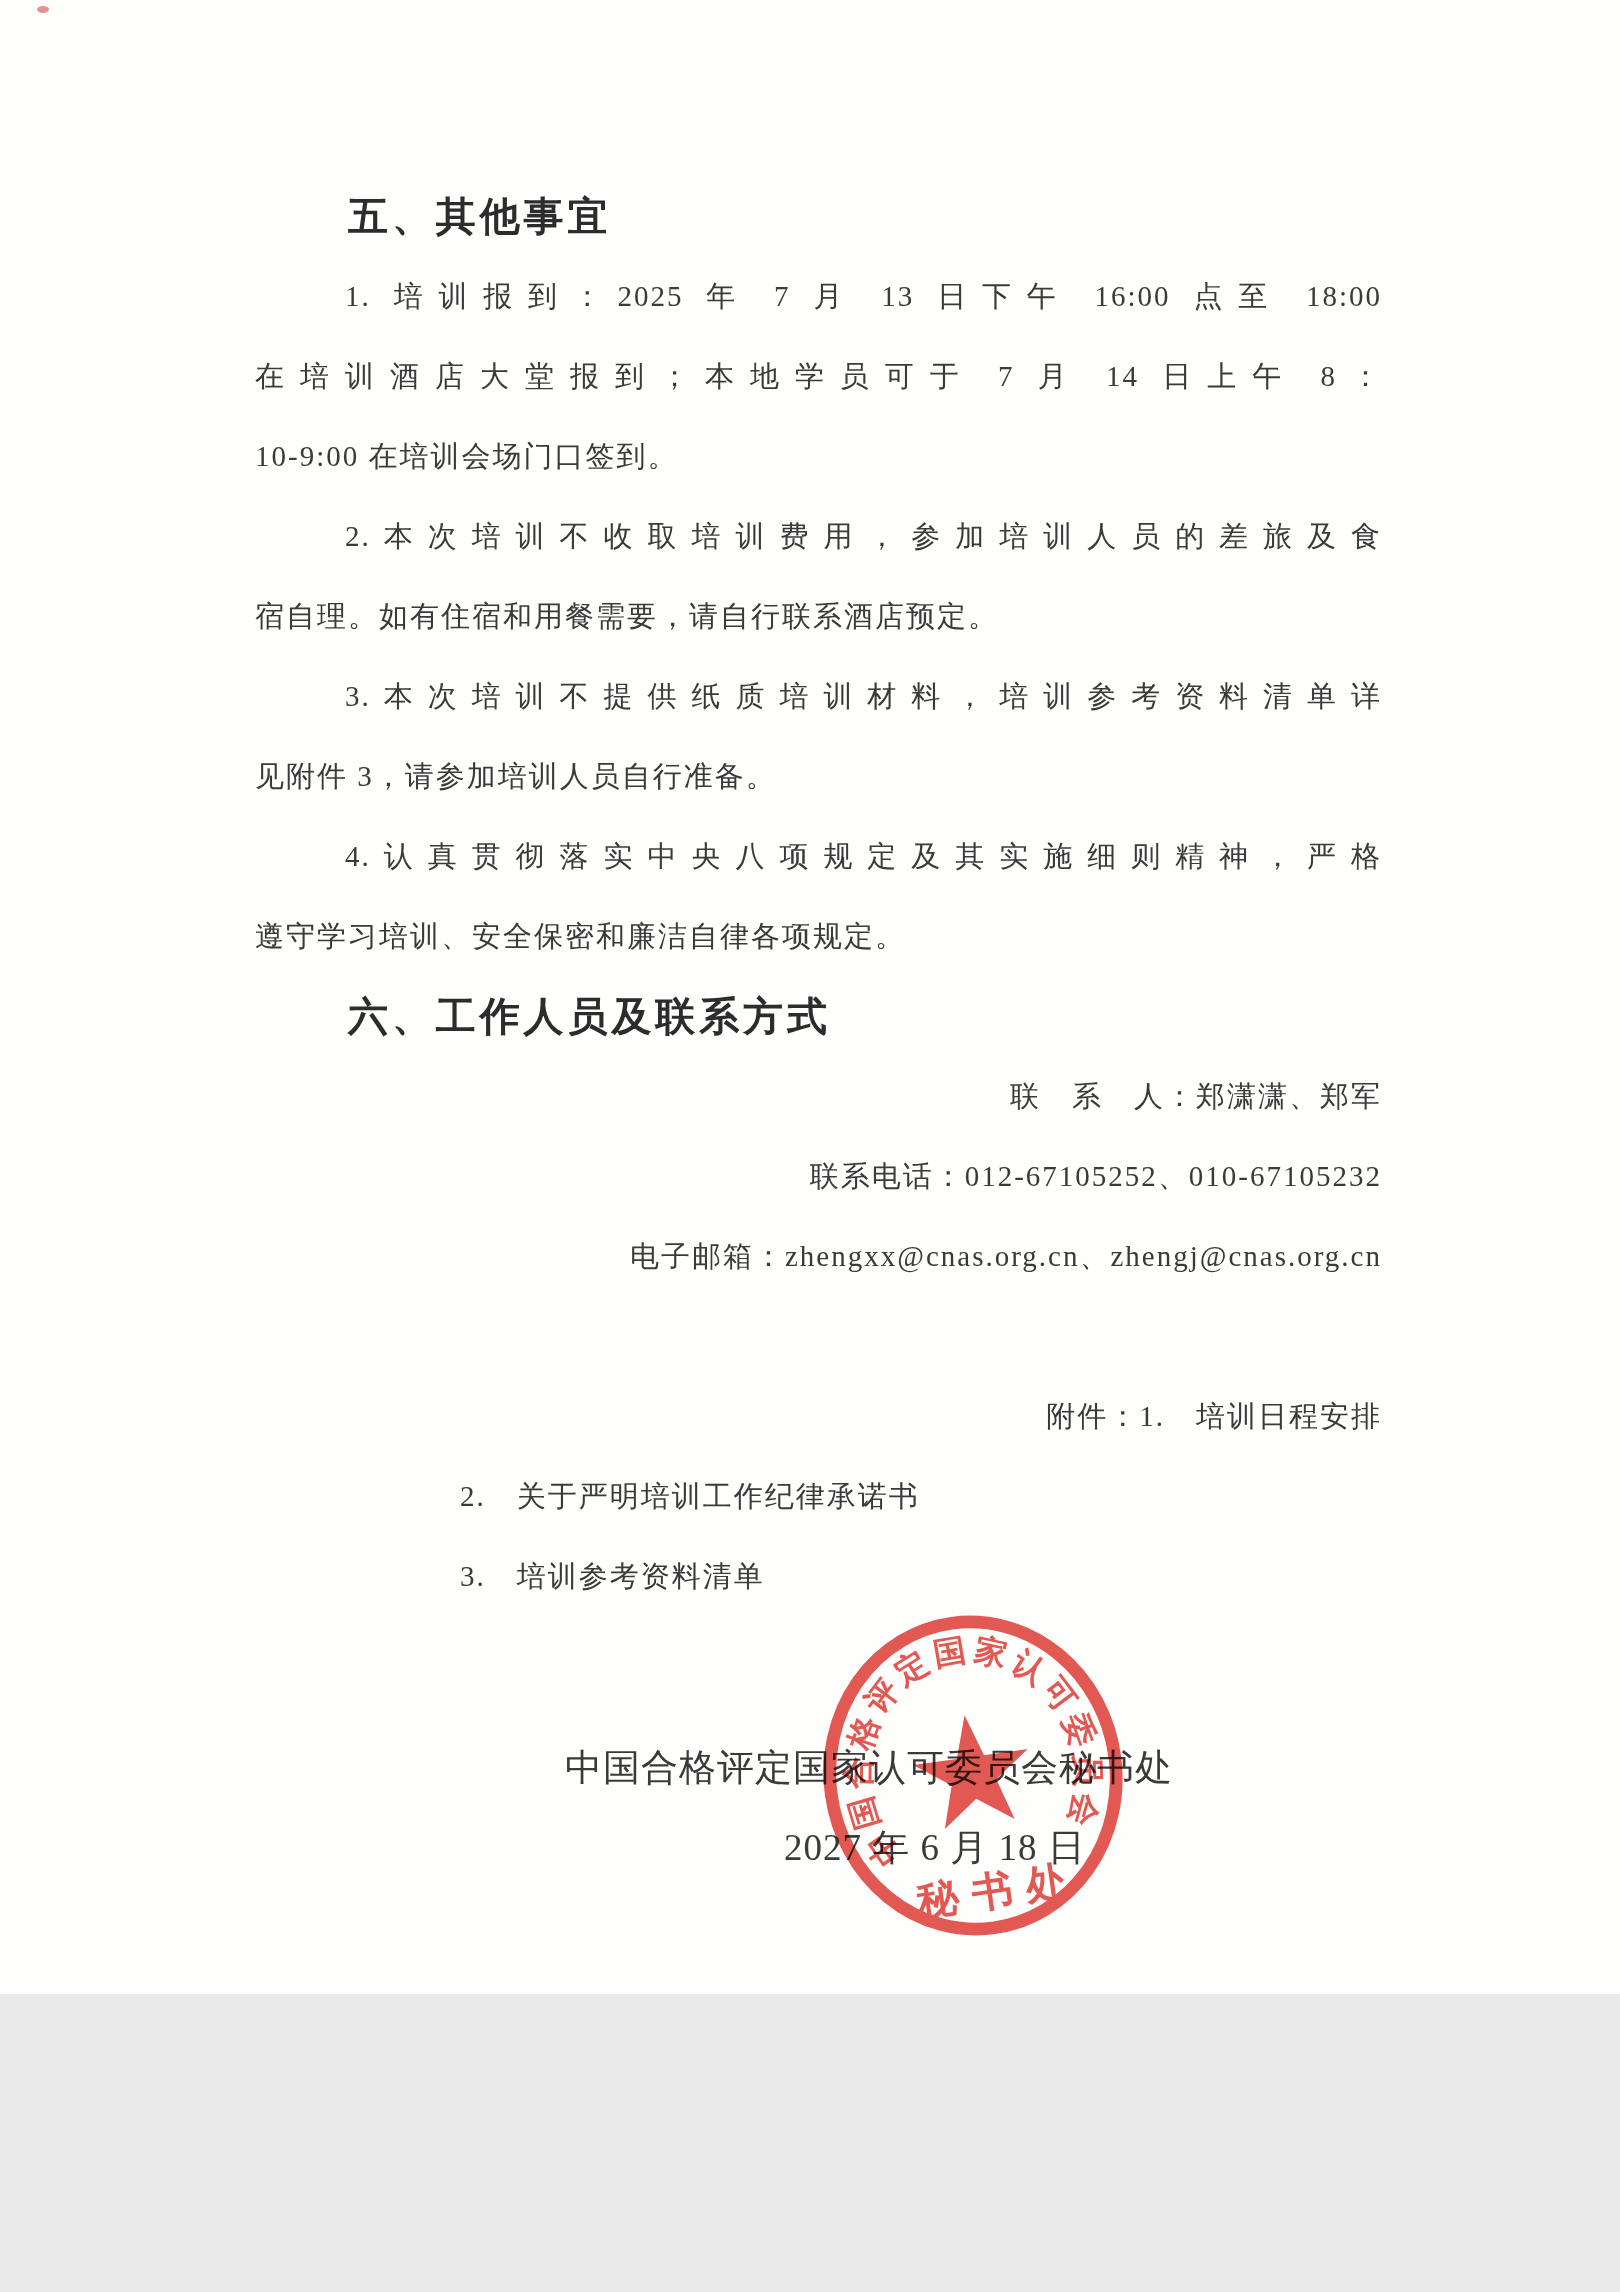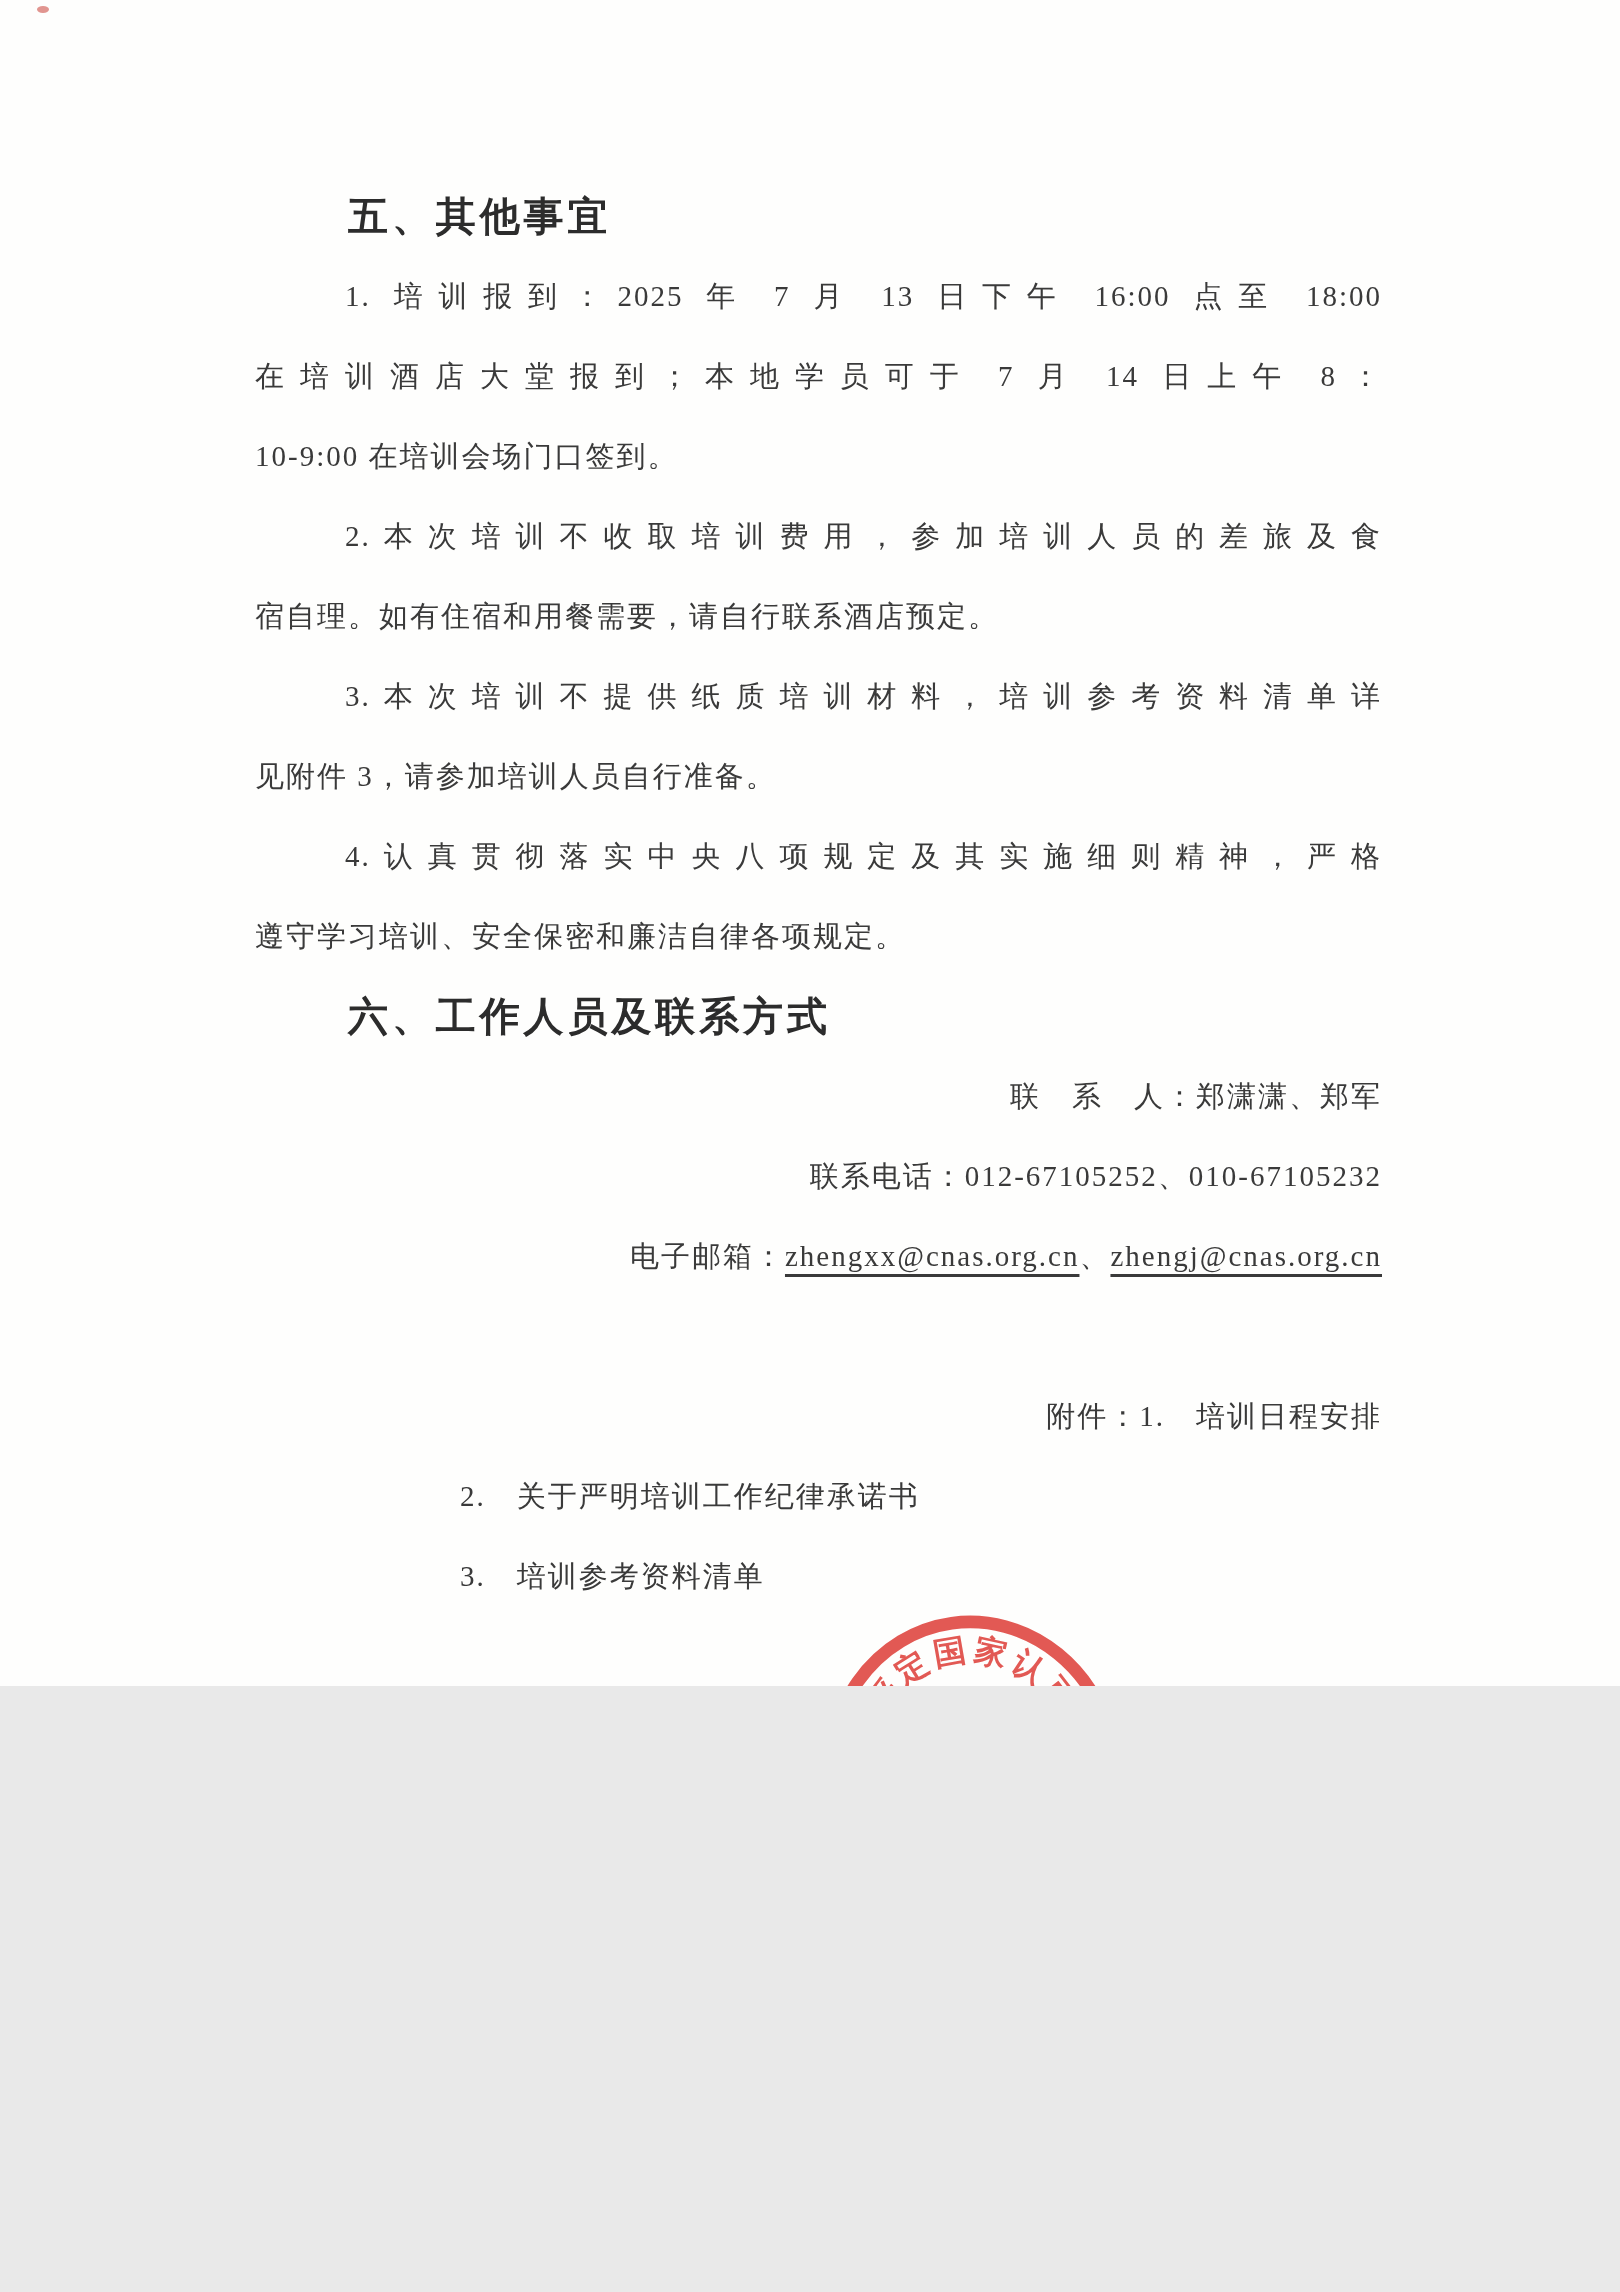--- a/index.html
+++ b/index.html
@@ -1,18 +1,18 @@
 <!DOCTYPE html>
 <html><head>
 <meta charset="utf-8">
 <style>
   html,body{margin:0;padding:0;background:#e9e9e9;}
   .page{
     position:relative;
-    width:1620px;height:1686px;
+    width:1620px;height:1994px;
     background:#fefefdff;
     background:#fefefd;
     overflow:hidden;
     font-family:"Liberation Serif","DejaVu Serif",serif;
   }
   .text-col{
     position:absolute;
     left:255px;top:176px;width:1127px;
   }
   .line{
@@ -38,21 +38,20 @@
     color:#2c2c2c;
     padding-left:93px;
   }
   .line.indent{padding-left:90px;text-align:right;}
   .line.indent-deep{padding-left:205px;}
   .line.blank{height:80px;}
   .line.gap{height:112px;}
   .line.signature{padding-left:310px;font-size:37px;letter-spacing:1px;}
   .line.date{padding-left:529px;font-size:37px;letter-spacing:1px;}
   .u{
-    text-decoration:underline;
     text-decoration-thickness:2.9px;
     text-underline-offset:7.8px;
   }
   .seal{
     position:absolute;
     left:816px;top:1608px;
     width:314px;height:335px;
     transform:rotate(-8deg);
     opacity:.88;
     mix-blend-mode:multiply;

